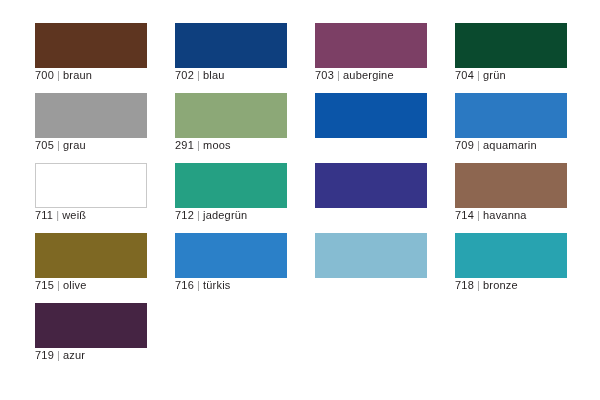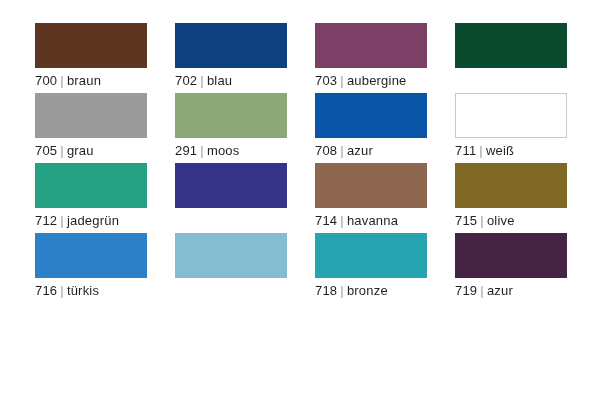--- a/index.html
+++ b/index.html
@@ -35,22 +35,21 @@
   .swatch-chip {
     width: 112px;
     height: 45px;
     box-sizing: border-box;
     display: block;
   }
   .swatch-chip.bordered {
     border: 1px solid #c9c9c9;
   }
   .swatch-label {
-    margin-top: 6px;
-    font-size: 13px;
+    font-size: 11px;
     color: #231f20;
     letter-spacing: 0.2px;
     white-space: nowrap;
     line-height: 14px;
   }
   .swatch-code {
     color: #231f20;
   }
   .swatch-sep {
     color: #9a9a9a;
@@ -72,32 +71,36 @@
       <div class="swatch-cell">
         <div class="swatch-chip" style="background-color: rgb(14, 63, 126);"></div>
         <div class="swatch-label"><span class="swatch-code">702</span><span class="swatch-sep">|</span><span class="swatch-name">blau</span></div>
       </div>
       <div class="swatch-cell">
         <div class="swatch-chip" style="background-color: rgb(124, 63, 101);"></div>
         <div class="swatch-label"><span class="swatch-code">703</span><span class="swatch-sep">|</span><span class="swatch-name">aubergine</span></div>
       </div>
       <div class="swatch-cell">
         <div class="swatch-chip" style="background-color: rgb(10, 74, 46);"></div>
+        <div class="swatch-label"><span class="swatch-code">704</span><span class="swatch-sep">|</span><span class="swatch-name">grün</span></div>
       </div>
       <div class="swatch-cell">
         <div class="swatch-chip" style="background-color: rgb(155, 155, 155);"></div>
         <div class="swatch-label"><span class="swatch-code">705</span><span class="swatch-sep">|</span><span class="swatch-name">grau</span></div>
       </div>
       <div class="swatch-cell">
         <div class="swatch-chip" style="background-color: rgb(140, 168, 119);"></div>
         <div class="swatch-label"><span class="swatch-code">291</span><span class="swatch-sep">|</span><span class="swatch-name">moos</span></div>
       </div>
       <div class="swatch-cell">
         <div class="swatch-chip" style="background-color: rgb(11, 85, 168);"></div>
-        <div class="swatch-label"><span class="swatch-code">708</span><span class="swatch-sep">|</span><span class="swatch-name">azur</span></div>
+      </div>
+      <div class="swatch-cell">
+        <div class="swatch-chip" style="background-color: rgb(43, 121, 194);"></div>
+        <div class="swatch-label"><span class="swatch-code">709</span><span class="swatch-sep">|</span><span class="swatch-name">aquamarin</span></div>
       </div>
       <div class="swatch-cell">
         <div class="swatch-chip bordered" style="background-color: rgb(255, 255, 255); border-color: rgb(201, 201, 201);"></div>
         <div class="swatch-label"><span class="swatch-code">711</span><span class="swatch-sep">|</span><span class="swatch-name">weiß</span></div>
       </div>
       <div class="swatch-cell">
         <div class="swatch-chip" style="background-color: rgb(37, 160, 131);"></div>
         <div class="swatch-label"><span class="swatch-code">712</span><span class="swatch-sep">|</span><span class="swatch-name">jadegrün</span></div>
       </div>
       <div class="swatch-cell">

